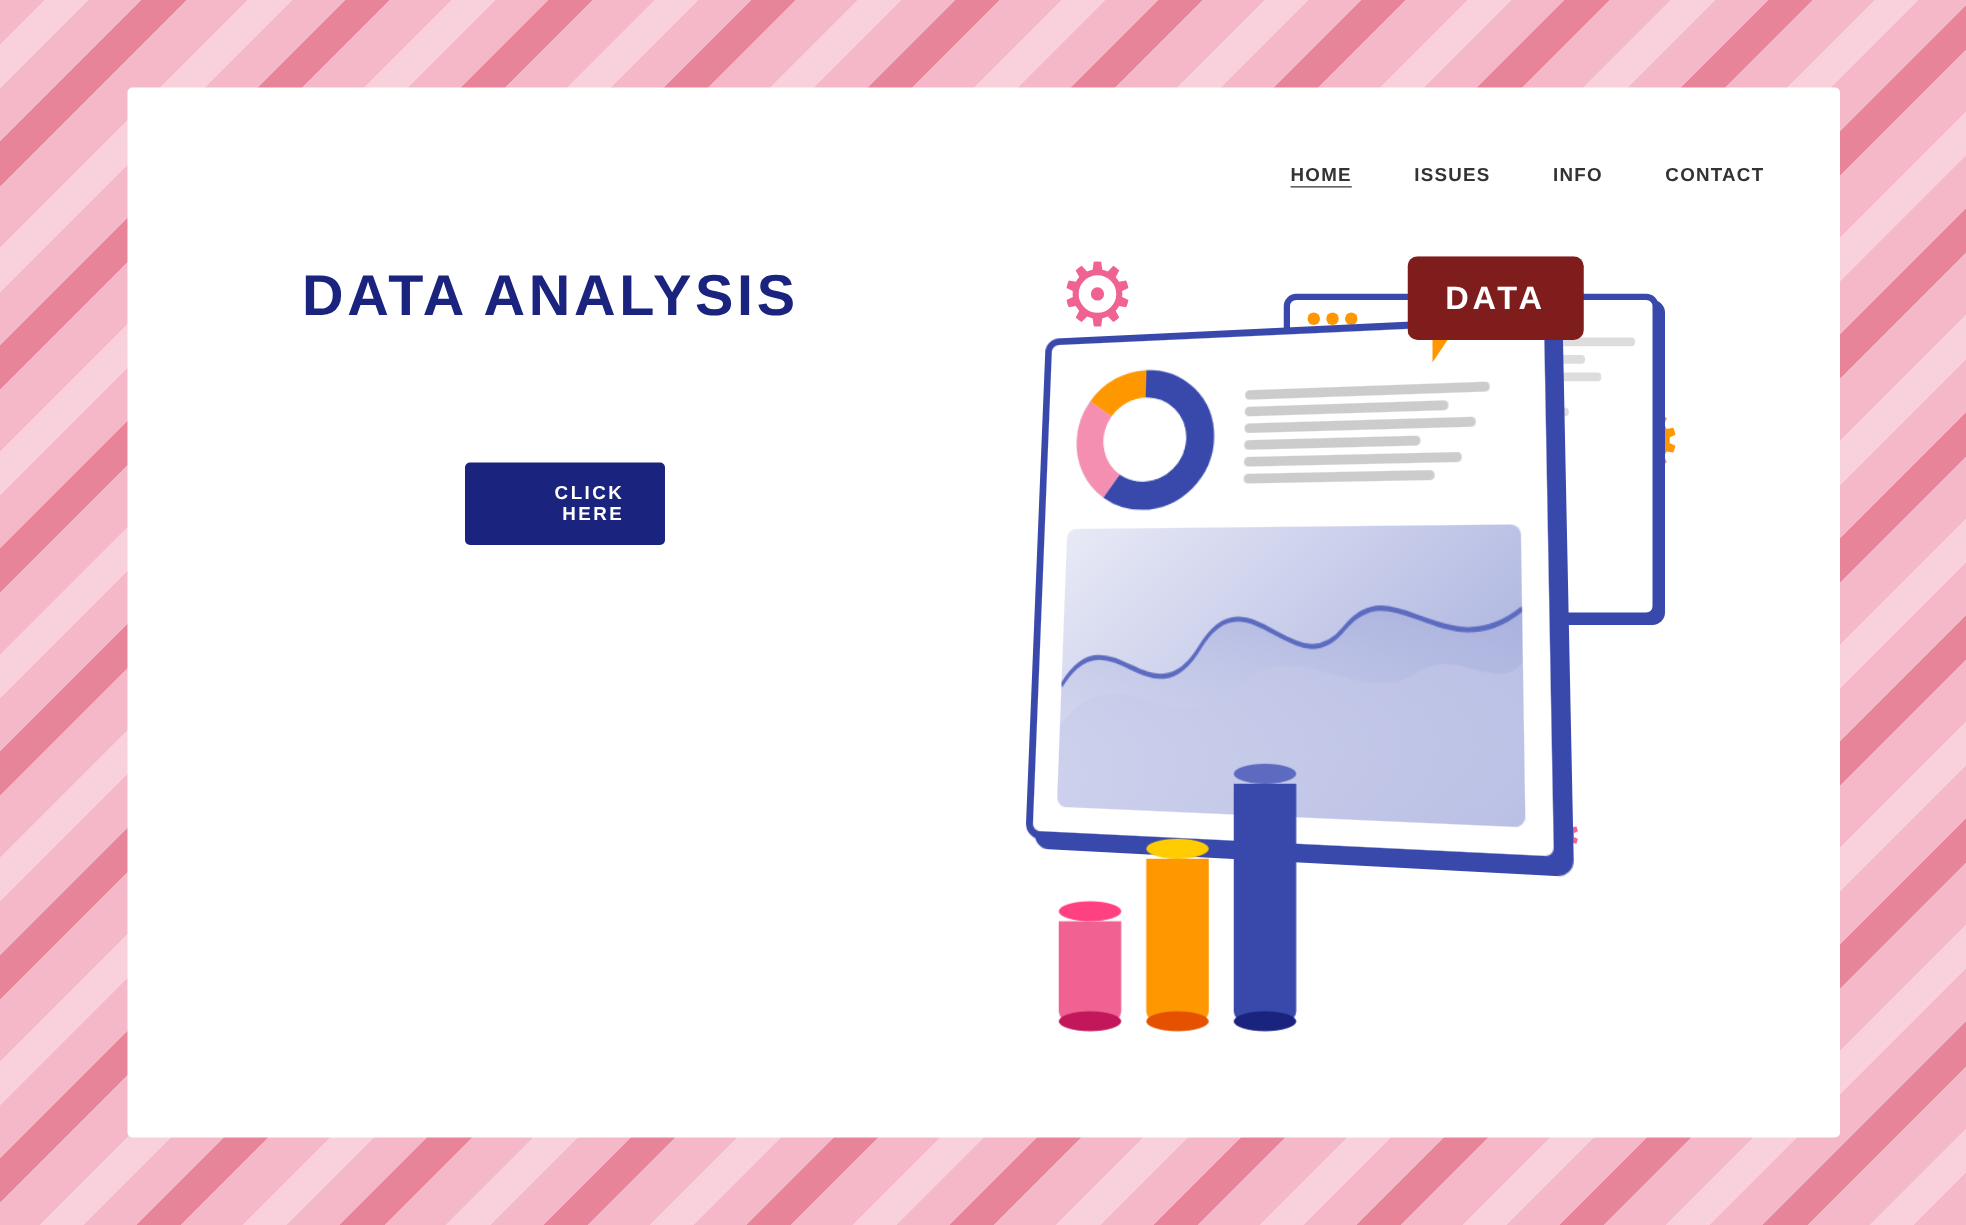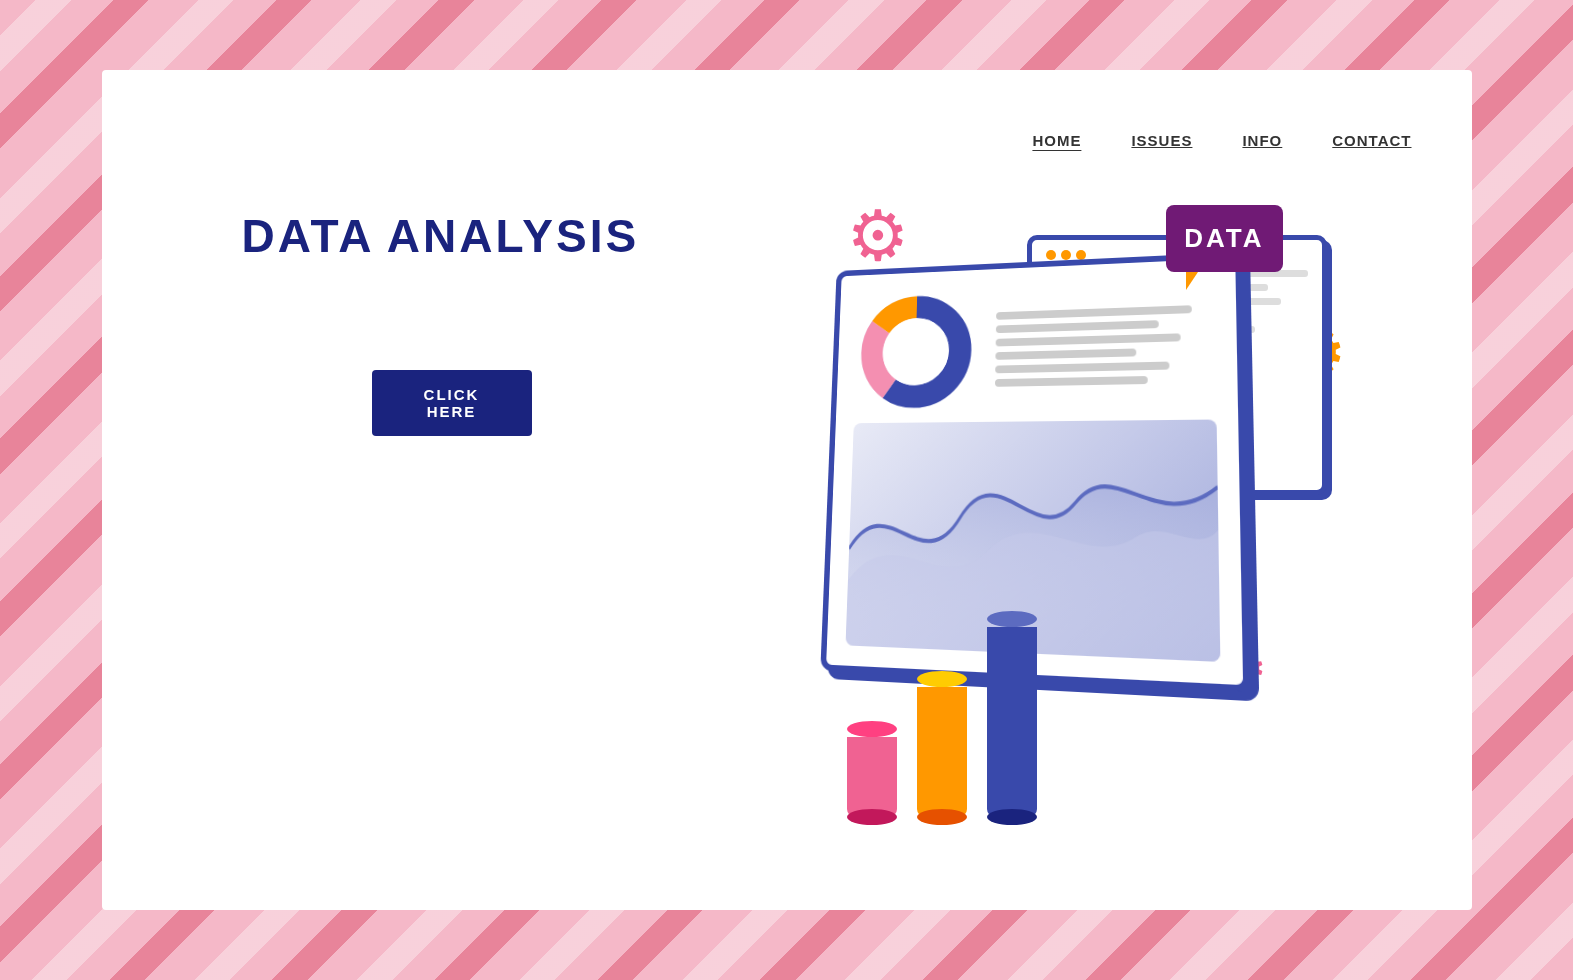--- a/index.html
+++ b/index.html
@@ -55,21 +55,20 @@
       margin-top: 32px;
     }
 
     .nav-item {
       font-size: 15px;
       font-weight: 700;
       color: #333;
       letter-spacing: 1px;
       cursor: pointer;
       text-transform: uppercase;
-      text-decoration: underline;
     }
 
     .nav-item.active {
       text-decoration: underline;
       text-underline-offset: 4px;
     }
 
     
     .main {
       display: flex;
@@ -125,20 +124,21 @@
       color: #fff;
       border: none;
       border-radius: 4px;
       font-size: 15px;
       font-weight: 700;
       letter-spacing: 2px;
       text-transform: uppercase;
       cursor: pointer;
       margin-left: 130px;
       margin-top: 10px;
+      text-align: right;
     }
 
     .description {
       margin-top: auto;
       padding-top: 30px;
       font-size: 15px;
       color: #444;
       line-height: 1.8;
       max-width: 500px;
     }
@@ -191,27 +191,27 @@
       bottom: 160px;
       right: 100px;
       color: #f06292;
       font-size: 45px;
     }
 
     
     .data-bubble {
       position: absolute;
       top: 30px;
-      right: 84px;
-      background: #701a75;
+      right: 100px;
+      background: #7f1d1d;
       color: white;
       font-size: 26px;
       font-weight: 900;
       letter-spacing: 3px;
-      padding: 18px 18px;
+      padding: 18px 30px;
       border-radius: 8px;
       z-index: 10;
     }
 
     .data-bubble::after {
       content: '';
       position: absolute;
       bottom: -18px;
       left: 20px;
       border-width: 18px 12px 0 0;

